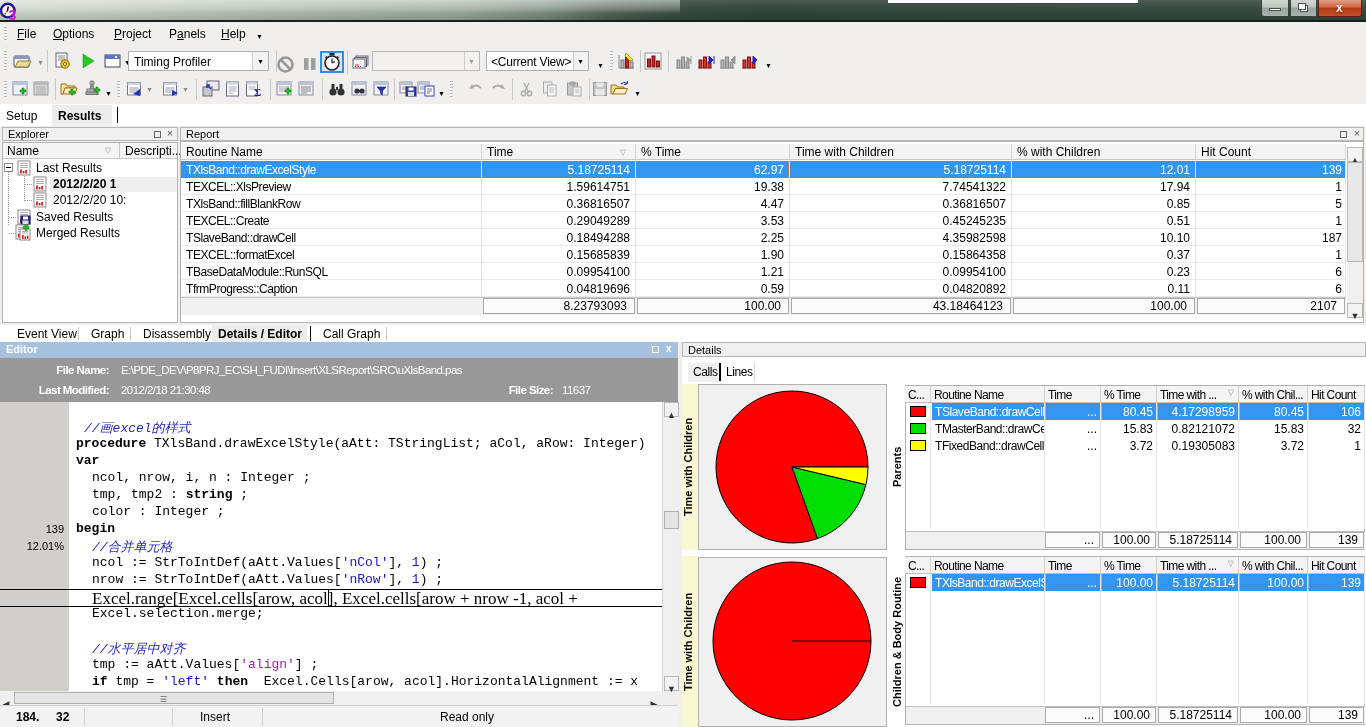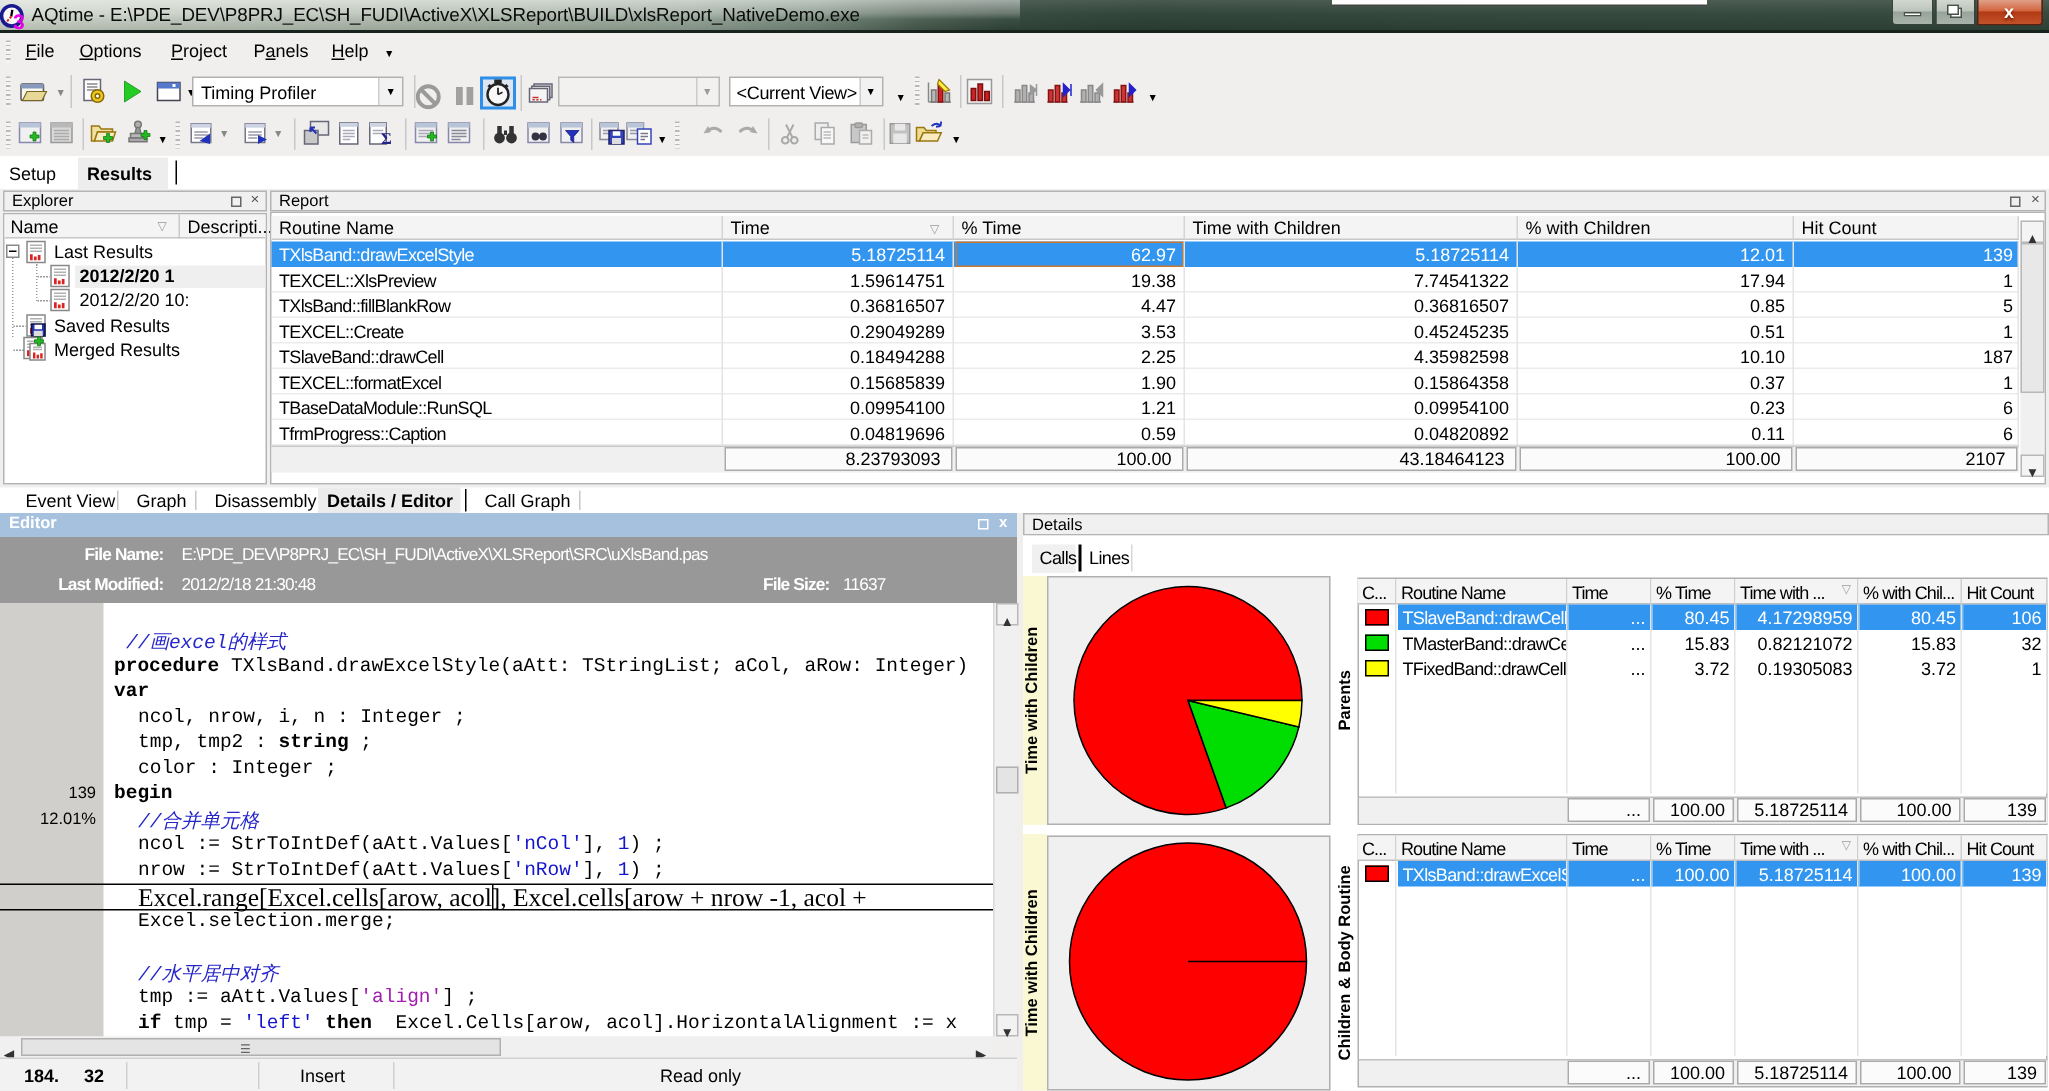--- a/index.html
+++ b/index.html
@@ -15,21 +15,20 @@
 .ddarrow { position:absolute; font-size:7px; color:#000; }
 </style>
 </head>
 <body>
 
 <div class="abs" style="left:0;top:0;width:1366px;height:22px;background:linear-gradient(90deg,#c6cdc2 0px,#b7c0b4 140px,#a3afa1 300px,#8d9d90 460px,#6e8274 545px,#47594c 610px,#31453a 670px,#2b3f34 760px,#2e4237 1000px,#2f4338 1366px);">
  <div class="abs" style="left:0;top:0;width:680px;height:20px;background:linear-gradient(180deg,rgba(255,255,255,0.55) 0%,rgba(255,255,255,0.28) 45%,rgba(255,255,255,0.05) 65%,rgba(0,0,0,0.08) 100%);"></div>
  <div class="abs" style="left:680px;top:0;width:686px;height:20px;background:linear-gradient(180deg,rgba(255,255,255,0.14) 0%,rgba(255,255,255,0.04) 45%,rgba(0,0,0,0.06) 100%);"></div>
  <div class="abs" style="left:0;top:20px;width:1366px;height:2px;background:#18221c;"></div>
  <div class="abs" style="left:888px;top:0;width:250px;height:3px;background:#fdfdfd;box-shadow:0 1px 0 #444;"></div>
- <div class="abs" style="left:21px;top:3px;font-size:12.5px;letter-spacing:-0.05px;color:#0a0a0a;white-space:nowrap;">AQtime - E:\PDE_DEV\P8PRJ_EC\SH_FUDI\ActiveX\XLSReport\BUILD\xlsReport_NativeDemo.exe</div>
  <svg class="abs" style="left:0px;top:2px" width="18" height="18" viewBox="0 0 18 18">
    <circle cx="7.8" cy="8.6" r="8" fill="#1a1a90"></circle>
    <circle cx="7.8" cy="8.6" r="5.6" fill="#f8f8f8"></circle>
    <line x1="7.5" y1="9" x2="8.2" y2="4.6" stroke="#000" stroke-width="1.5"></line>
    <line x1="7.5" y1="9" x2="4.6" y2="12.4" stroke="#e02020" stroke-width="1.3" stroke-dasharray="1.6 1"></line>
    <text x="8.6" y="17.5" font-size="14" font-weight="bold" fill="#e800e8" font-family="Liberation Sans">3</text>
  </svg>
  <div class="abs" style="left:1261px;top:0;width:28px;height:17px;border:1px solid #36423a;border-top:none;border-radius:0 0 0 3px;background:linear-gradient(180deg,#d2d8d1 0%,#bcc5bd 45%,#98a49b 50%,#a9b3ab 100%);">
    <div class="abs" style="left:7px;top:8px;width:12px;height:3px;background:#fff;border:1px solid #46514a;"></div>
  </div>
@@ -508,21 +507,21 @@
  <div class="abs" style="left:323px;top:2px;font-size:12px;">Call Graph</div>
  <div class="sep" style="left:386px;top:2px;height:13px;"></div>
 </div>
 <div class="abs" style="left:0;top:342px;width:678px;height:16px;background:#a6c1de;">
  <div class="abs" style="left:6px;top:1px;font-size:11px;color:#fff;font-weight:bold;">Editor</div>
  <div class="abs" style="left:652px;top:4px;width:7px;height:7px;border:1px solid #fff;"></div>
  <div class="abs" style="left:666px;top:1px;font-size:10px;color:#fff;font-weight:bold;">x</div>
 </div>
 <div class="abs" style="left:0;top:358px;width:678px;height:60px;background:#989898;color:#fff;font-size:11.5px;letter-spacing:-0.55px;">
  <div class="abs" style="left:0;top:6px;width:109px;text-align:right;font-weight:bold;">File Name:</div>
- <div class="abs" style="left:121px;top:6px;">E:\PDE_DEV\P8PRJ_EC\SH_FUDI\ActiveX\XLSReport\SRC\uXlsBand.pas</div>
+ <div class="abs" style="left:121px;top:6px;">E:\PDE_DEV\P8PRJ_EC\SH_FUDI\Insert\XLSReport\SRC\uXlsBand.pas</div>
  <div class="abs" style="left:0;top:26px;width:109px;text-align:right;font-weight:bold;">Last Modified:</div>
  <div class="abs" style="left:121px;top:26px;">2012/2/18 21:30:48</div>
  <div class="abs" style="left:453px;top:26px;width:100px;text-align:right;font-weight:bold;">File Size:</div>
  <div class="abs" style="left:562px;top:26px;">11637</div>
 </div>
 <div class="abs" style="left:0;top:402px;width:662px;height:289px;background:#fff;"></div>
 <div class="abs" style="left:0;top:402px;width:69px;height:289px;background:#d0cfcb;"></div>
 <div class="abs" style="left:84px;top:419px;font-family:'Liberation Mono',monospace;font-size:13px;white-space:pre;"><span style="color:#2626c8;font-style:italic;">//画excel的样式</span></div>
 <div class="abs" style="left:76px;top:436px;font-family:'Liberation Mono',monospace;font-size:13px;white-space:pre;"><b>procedure</b> TXlsBand.drawExcelStyle(aAtt: TStringList; aCol, aRow: Integer)</div>
 <div class="abs" style="left:76px;top:453px;font-family:'Liberation Mono',monospace;font-size:13px;white-space:pre;"><b>var</b></div>

